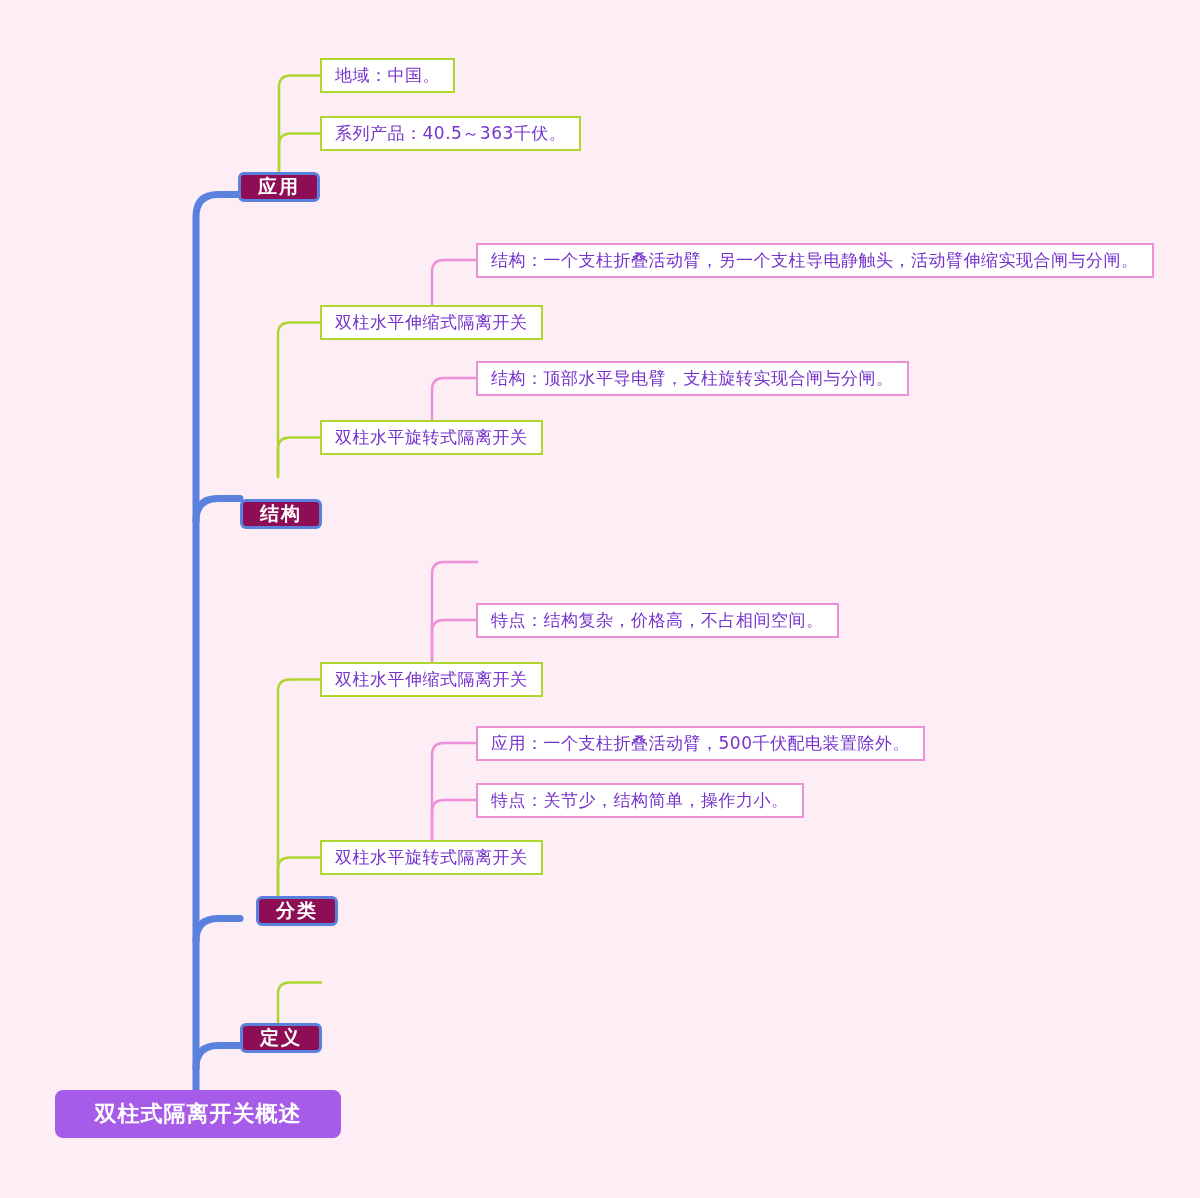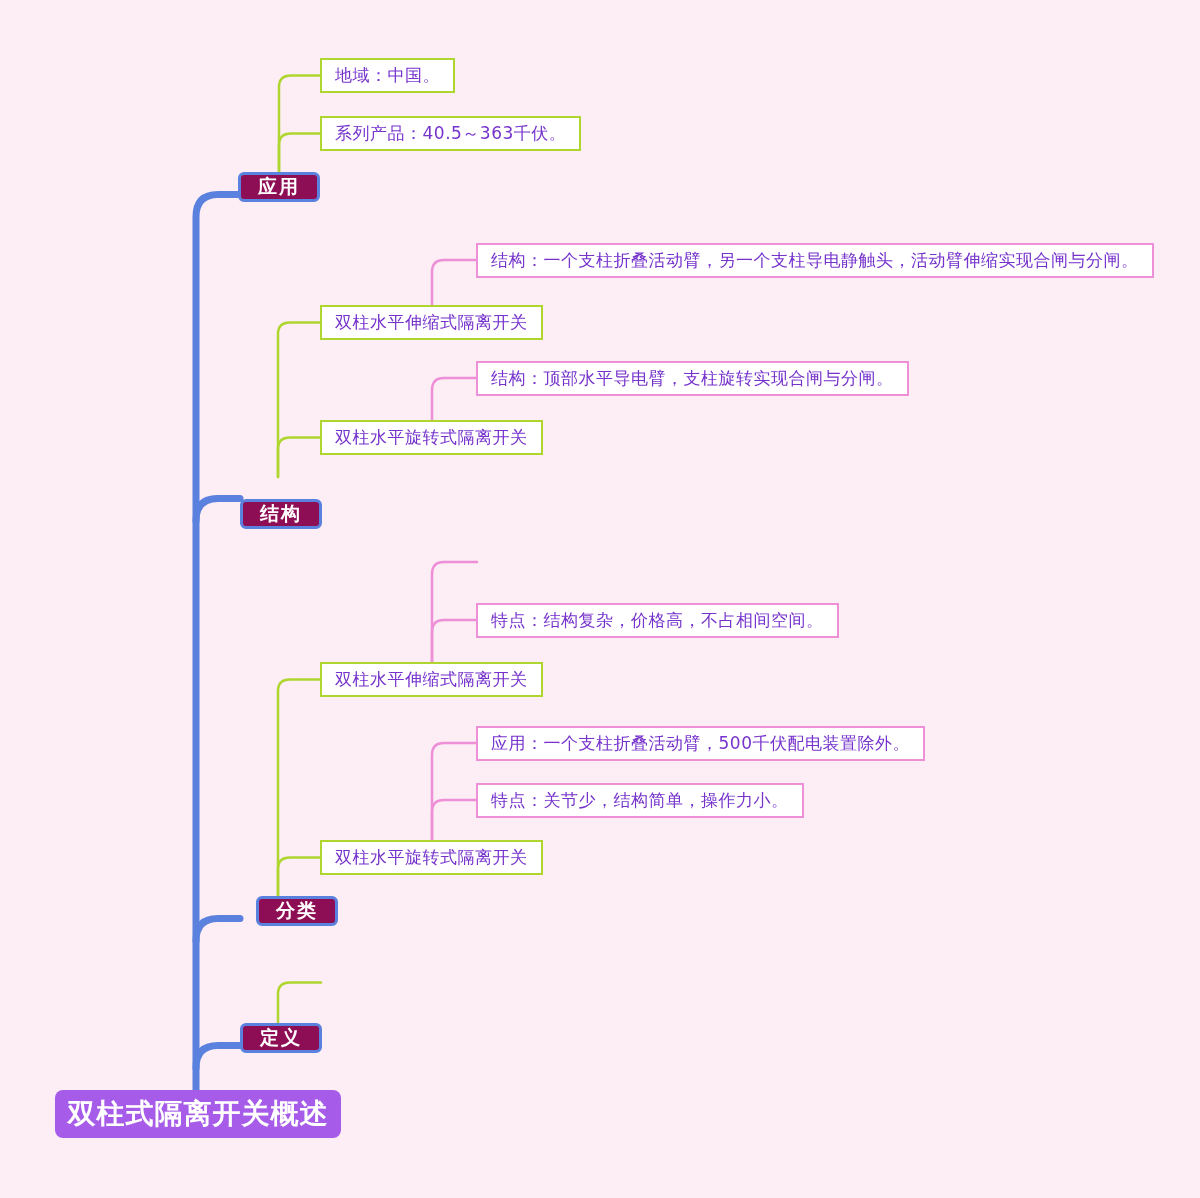--- a/index.html
+++ b/index.html
@@ -8,21 +8,21 @@
     width:1200px;height:1198px;
     background:#fdedf5;
     font-family:"DejaVu Sans",sans-serif;
     overflow:hidden;
   }
   .connectors{position:absolute;left:0;top:0;width:1200px;height:1198px;}
   .node{position:absolute;box-sizing:border-box;white-space:nowrap;}
   .root{
     left:55px;top:1090px;width:286px;height:48px;
     background:#a65ce8;border-radius:8px;
-    color:#ffffff;font-size:28px;font-weight:bold;
+    color:#ffffff;font-size:22px;font-weight:bold;
     display:flex;align-items:center;justify-content:center;
     letter-spacing:1px;
   }
   .branch{
     width:82px;height:30px;
     background:#8e0e56;border:3px solid #5a81dd;border-radius:6px;
     color:#ffffff;font-size:19px;font-weight:bold;
     display:flex;align-items:center;justify-content:center;
     letter-spacing:2px;
   }

